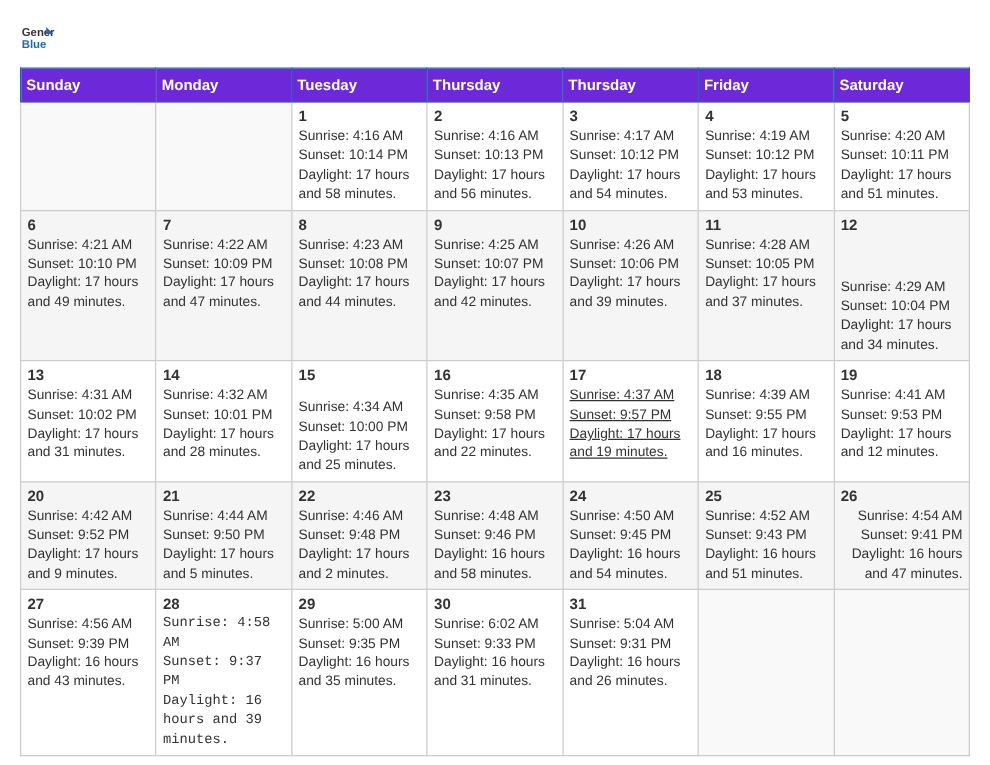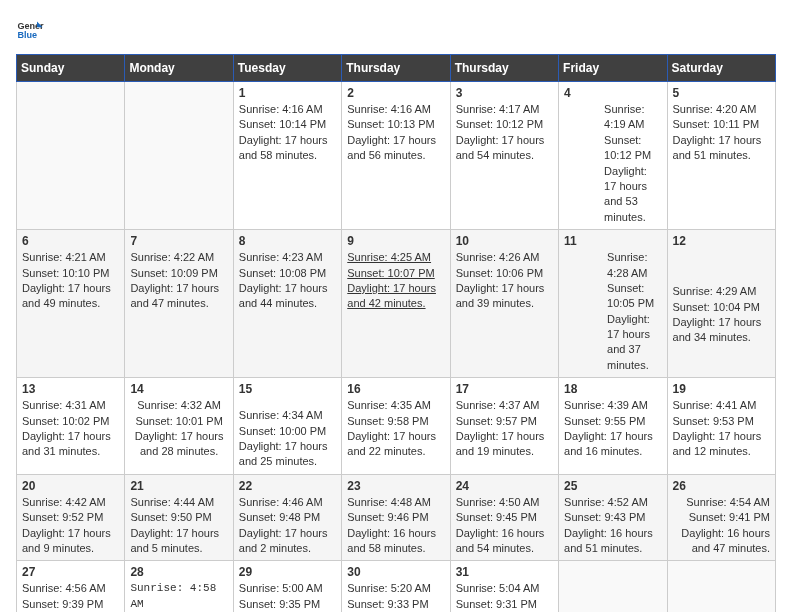--- a/index.html
+++ b/index.html
@@ -37,21 +37,21 @@
     .subtitle {
       font-size: 14px;
       color: #555;
     }
     .calendar {
       width: 100%;
       border-collapse: collapse;
       font-size: 11px;
     }
     .calendar th {
-      background-color: #404040;
+      background-color: #6d28d9;
       color: #fff;
       padding: 6px 4px;
       text-align: left;
       font-size: 12px;
       font-weight: bold;
       border: 1px solid #2a5bb5;
     }
     .calendar td {
       border: 1px solid #ccc;
       vertical-align: top;
@@ -124,21 +124,21 @@
 Daylight: 17 hours and 56 minutes.</div>
         </td>
         <td>
           <span class="day-number">3</span>
           <div class="day-info" style="white-space: pre-line;">Sunrise: 4:17 AM
 Sunset: 10:12 PM
 Daylight: 17 hours and 54 minutes.</div>
         </td>
         <td>
           <span class="day-number">4</span>
-          <div class="day-info" style="white-space: pre-line; margin-left: 40px;">Sunrise: 4:19 AM
+          <div class="day-info" style="white-space: pre-line;">Sunrise: 4:19 AM
 Sunset: 10:12 PM
 Daylight: 17 hours and 53 minutes.</div>
         </td>
         <td>
           <span class="day-number">5</span>
           <div class="day-info" style="white-space: pre-line;">Sunrise: 4:20 AM
 Sunset: 10:11 PM
 Daylight: 17 hours and 51 minutes.</div>
         </td>
       </tr>
@@ -156,71 +156,71 @@
 Daylight: 17 hours and 47 minutes.</div>
         </td>
         <td>
           <span class="day-number">8</span>
           <div class="day-info" style="white-space: pre-line;">Sunrise: 4:23 AM
 Sunset: 10:08 PM
 Daylight: 17 hours and 44 minutes.</div>
         </td>
         <td>
           <span class="day-number">9</span>
-          <div class="day-info" style="white-space: pre-line; text-decoration: underline;">Sunrise: 4:25 AM
+          <div class="day-info" style="white-space: pre-line;">Sunrise: 4:25 AM
 Sunset: 10:07 PM
 Daylight: 17 hours and 42 minutes.</div>
         </td>
         <td>
           <span class="day-number">10</span>
           <div class="day-info" style="white-space: pre-line;">Sunrise: 4:26 AM
 Sunset: 10:06 PM
 Daylight: 17 hours and 39 minutes.</div>
         </td>
         <td>
           <span class="day-number">11</span>
-          <div class="day-info" style="white-space: pre-line; margin-left: 43px;">Sunrise: 4:28 AM
+          <div class="day-info" style="white-space: pre-line;">Sunrise: 4:28 AM
 Sunset: 10:05 PM
 Daylight: 17 hours and 37 minutes.</div>
         </td>
         <td>
           <span class="day-number">12</span>
           <div class="day-info" style="white-space: pre-line; margin-top: 36px;">Sunrise: 4:29 AM
 Sunset: 10:04 PM
 Daylight: 17 hours and 34 minutes.</div>
         </td>
       </tr>
       <tr>
         <td>
           <span class="day-number">13</span>
           <div class="day-info" style="white-space: pre-line;">Sunrise: 4:31 AM
 Sunset: 10:02 PM
 Daylight: 17 hours and 31 minutes.</div>
         </td>
         <td>
           <span class="day-number">14</span>
-          <div class="day-info" style="white-space: pre-line; text-align: center;">Sunrise: 4:32 AM
+          <div class="day-info" style="white-space: pre-line;">Sunrise: 4:32 AM
 Sunset: 10:01 PM
 Daylight: 17 hours and 28 minutes.</div>
         </td>
         <td>
           <span class="day-number">15</span>
           <div class="day-info" style="white-space: pre-line; margin-top: 12px;">Sunrise: 4:34 AM
 Sunset: 10:00 PM
 Daylight: 17 hours and 25 minutes.</div>
         </td>
         <td>
           <span class="day-number">16</span>
           <div class="day-info" style="white-space: pre-line;">Sunrise: 4:35 AM
 Sunset: 9:58 PM
 Daylight: 17 hours and 22 minutes.</div>
         </td>
         <td>
           <span class="day-number">17</span>
-          <div class="day-info" style="white-space: pre-line;">Sunrise: 4:37 AM
+          <div class="day-info" style="white-space: pre-line; text-decoration: underline;">Sunrise: 4:37 AM
 Sunset: 9:57 PM
 Daylight: 17 hours and 19 minutes.</div>
         </td>
         <td>
           <span class="day-number">18</span>
           <div class="day-info" style="white-space: pre-line;">Sunrise: 4:39 AM
 Sunset: 9:55 PM
 Daylight: 17 hours and 16 minutes.</div>
         </td>
         <td>
@@ -288,21 +288,21 @@
 Daylight: 16 hours and 39 minutes.</div>
         </td>
         <td>
           <span class="day-number">29</span>
           <div class="day-info" style="white-space: pre-line;">Sunrise: 5:00 AM
 Sunset: 9:35 PM
 Daylight: 16 hours and 35 minutes.</div>
         </td>
         <td>
           <span class="day-number">30</span>
-          <div class="day-info" style="white-space: pre-line;">Sunrise: 5:20 AM
+          <div class="day-info" style="white-space: pre-line;">Sunrise: 6:02 AM
 Sunset: 9:33 PM
 Daylight: 16 hours and 31 minutes.</div>
         </td>
         <td>
           <span class="day-number">31</span>
           <div class="day-info" style="white-space: pre-line;">Sunrise: 5:04 AM
 Sunset: 9:31 PM
 Daylight: 16 hours and 26 minutes.</div>
         </td>
         <td class="empty"></td>

